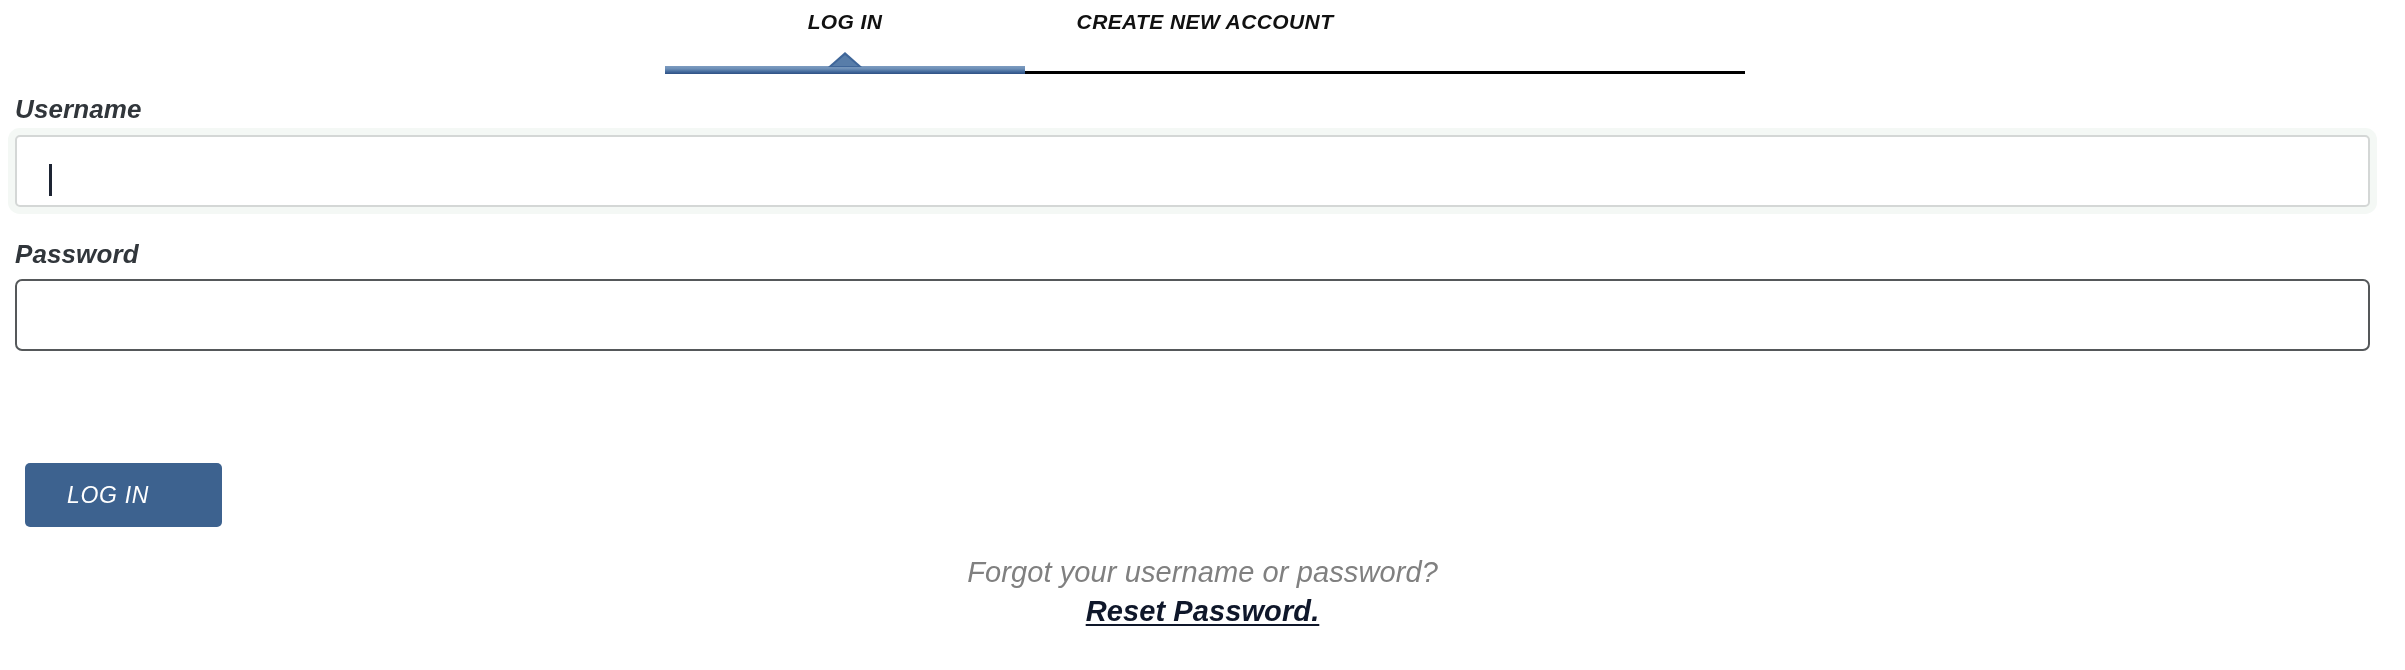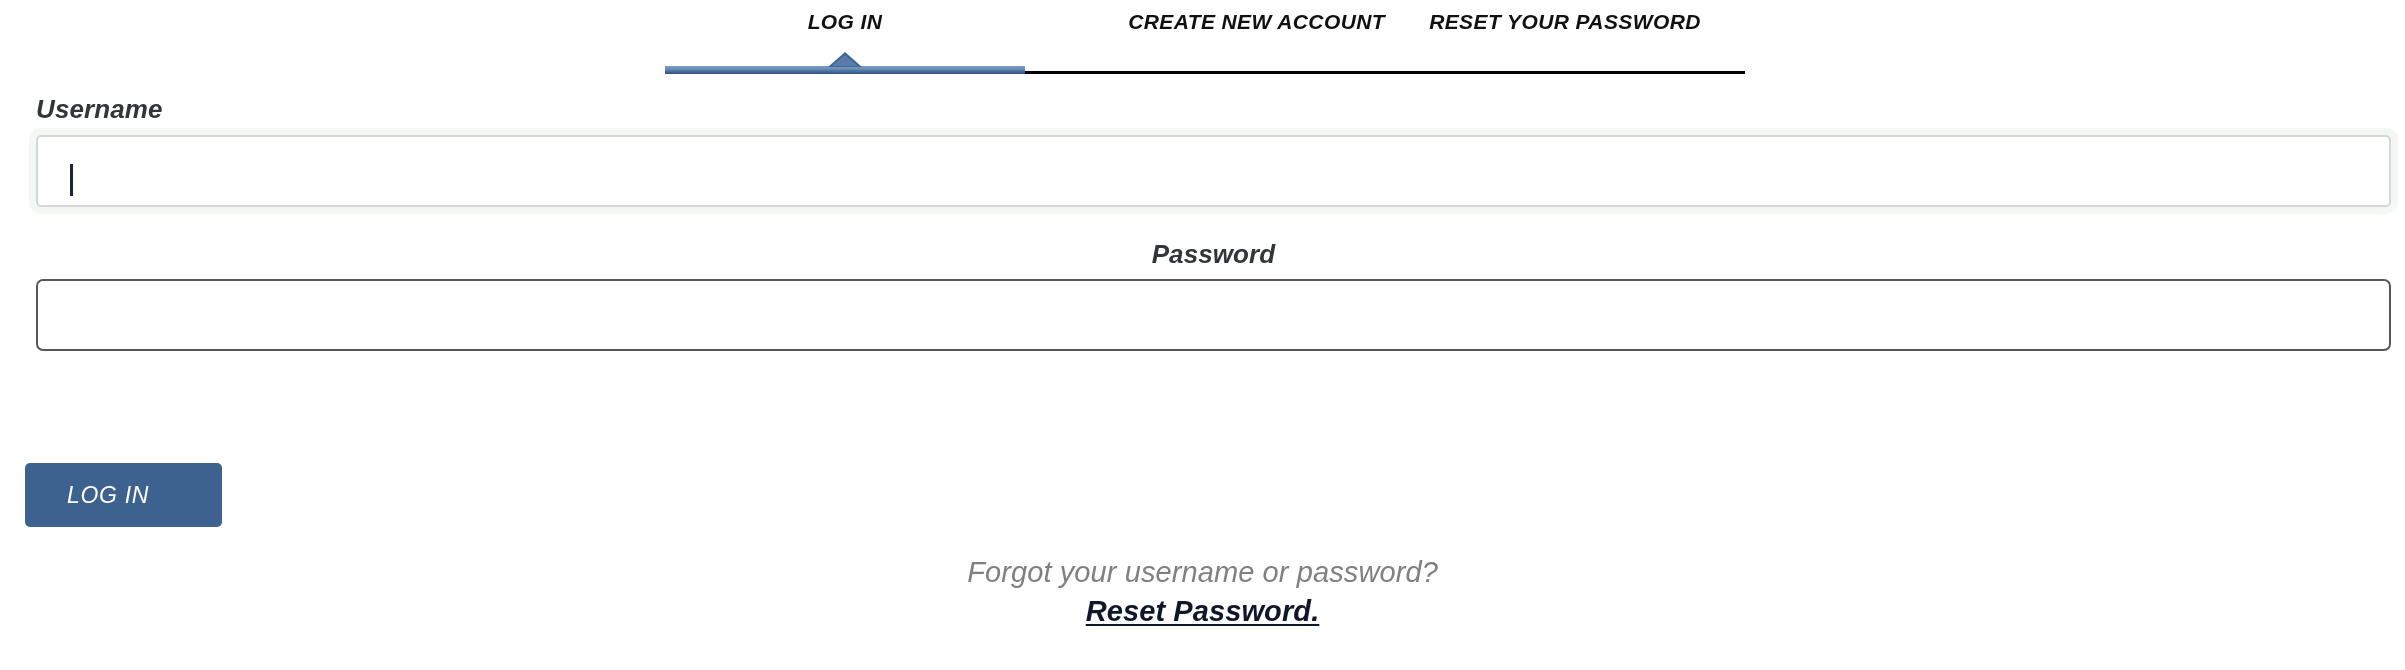--- a/index.html
+++ b/index.html
@@ -37,21 +37,21 @@
     top: 10px;
     font-size: 21px;
     font-weight: bold;
     letter-spacing: 0.4px;
     color: #111111;
     white-space: nowrap;
     cursor: pointer;
     text-align: center;
   }
   .tab-login        { left: 0px;   width: 360px; }
-  .tab-create       { left: 360px; width: 360px; text-align: right; }
+  .tab-create       { left: 360px; width: 360px; }
   .tab-reset        { left: 720px; width: 360px; }
 
   
   .rail-black {
     position: absolute;
     left: 665px;
     top: 71px;
     width: 1080px;
     height: 3px;
     background: #000000;
@@ -89,33 +89,33 @@
     width: 0;
     height: 0;
     border-left: 13px solid transparent;
     border-right: 13px solid transparent;
     border-bottom: 11px solid #587da9;
   }
 
   
   .form {
     position: absolute;
-    left: 36px;
+    left: 15px;
     top: 95px;
     width: 2355px;
   }
   .field-label {
     font-size: 26px;
     font-weight: bold;
     color: #31363b;
     letter-spacing: 0.1px;
     margin: 0 0 11px 0;
     line-height: 1.1;
   }
-  .label-password { margin-top: 33px; text-align: center; }
+  .label-password { margin-top: 33px; }
 
   .input-wrap {
     position: relative;
     width: 2355px;
   }
   .text-input {
     display: block;
     width: 2355px;
     height: 72px;
     background: #ffffff;
@@ -188,21 +188,20 @@
     cursor: pointer;
   }
 </style>
 </head>
 <body>
 
 <div class="tabbar">
   <div class="tab-labels">
     <div class="tab tab-login">LOG IN</div>
     <div class="tab tab-create">CREATE NEW ACCOUNT</div>
-    <div class="tab tab-reset">RESET YOUR PASSWORD</div>
   </div>
 
   <div class="rail-black"></div>
   <div class="rail-blue-top"></div>
   <div class="rail-blue"></div>
   <div class="pointer"></div>
   <div class="pointer-hi"></div>
 </div>
 
 <div class="form">

